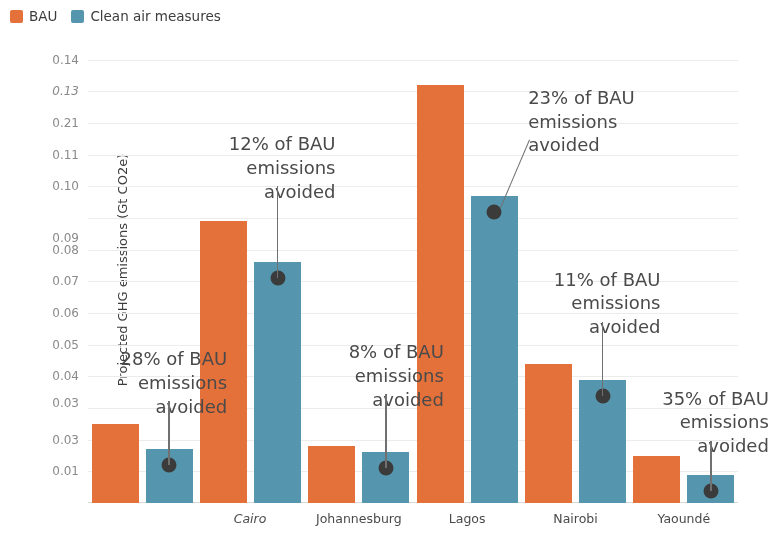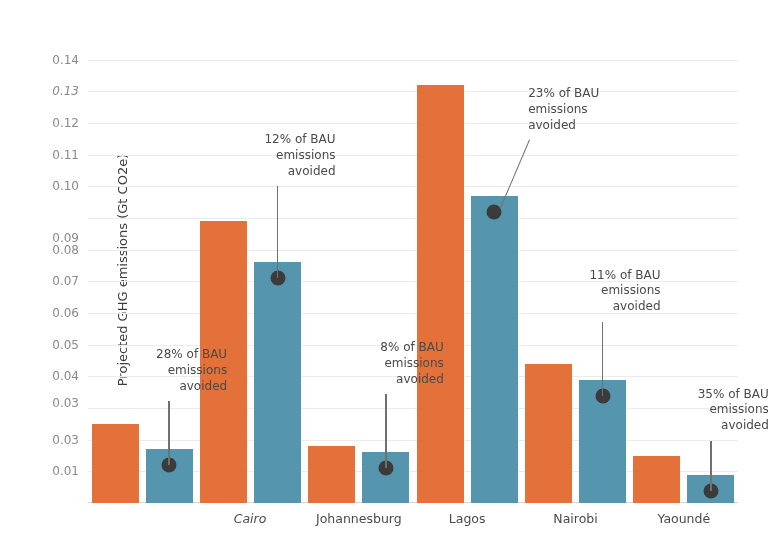--- a/index.html
+++ b/index.html
@@ -64,41 +64,51 @@
     background:#3b3b3b;
     transform:translate(-50%,-50%);
   }
   .leader{
     position:absolute;
     background:#707070;
     transform-origin:top left;
   }
   .annotation{
     position:absolute;
-    font-size:12px;line-height:1.32;color:#4a4a4a;
+    font-size:18px;line-height:1.32;color:#4a4a4a;
     white-space:pre-line;
     width:116px;
   }
   .ann-center{text-align:right;}
   .ann-left{text-align:left;}
 
   
   .cat-label{
     position:absolute;
     top:511px;
     transform:translateX(-50%);
     font-size:12.5px;color:#4a4a4a;
     white-space:nowrap;
   }
 </style>
 </head>
 <body>
 
 <div id="chart-root">
 
+  <div id="legend">
+    <div class="legend-item">
+      <span class="legend-swatch" style="background: rgb(228, 112, 58);"></span>
+      <span>BAU</span>
+    </div>
+    <div class="legend-item">
+      <span class="legend-swatch" style="background: rgb(85, 150, 174);"></span>
+      <span>Clean air measures</span>
+    </div>
+  </div>
 
   <div id="y-axis-title">Projected GHG emissions (Gt CO2e)</div>
 
   <div id="plot">
     <div id="gridlines">
         <div class="gridline" style="top: 427.345px; background: rgb(236, 236, 236);"></div>
         <div class="axis-tick-label" style="top: 427.345px;">0.01</div>
         <div class="gridline" style="top: 395.69px; background: rgb(236, 236, 236);"></div>
         <div class="axis-tick-label" style="top: 395.69px;">0.03</div>
         <div class="gridline" style="top: 364.034px; background: rgb(236, 236, 236);"></div>
@@ -113,21 +123,21 @@
         <div class="axis-tick-label" style="top: 237.414px;">0.07</div>
         <div class="gridline" style="top: 205.759px; background: rgb(236, 236, 236);"></div>
         <div class="axis-tick-label" style="top: 205.759px;">0.08</div>
         <div class="gridline" style="top: 174.103px; background: rgb(236, 236, 236);"></div>
         <div class="axis-tick-label" style="top: 174.103px; margin-top: 20px;">0.09</div>
         <div class="gridline" style="top: 142.448px; background: rgb(236, 236, 236);"></div>
         <div class="axis-tick-label" style="top: 142.448px;">0.10</div>
         <div class="gridline" style="top: 110.793px; background: rgb(236, 236, 236);"></div>
         <div class="axis-tick-label" style="top: 110.793px;">0.11</div>
         <div class="gridline" style="top: 79.1379px; background: rgb(236, 236, 236);"></div>
-        <div class="axis-tick-label" style="top: 79.1379px;">0.12</div>
+        <div class="axis-tick-label" style="top: 79.1379px;">0.21</div>
         <div class="gridline" style="top: 47.4828px; background: rgb(236, 236, 236);"></div>
         <div class="axis-tick-label" style="top: 47.4828px; font-style: italic;">0.13</div>
         <div class="gridline" style="top: 15.8276px; background: rgb(236, 236, 236);"></div>
         <div class="axis-tick-label" style="top: 15.8276px;">0.14</div>
       </div>
     <div id="baseline"></div>
     <div id="bars-layer">
         <div class="bar bar-bau" style="left: 3.66667px; width: 47px; height: 79.1379px; background: rgb(228, 112, 58);"></div>
         <div class="bar bar-cam" style="left: 57.6667px; width: 47px; height: 53.8138px; background: rgb(85, 150, 174);"></div>
         <div class="marker" style="left: 81.1667px; top: 421.186px; background: rgb(59, 59, 59);"></div>

